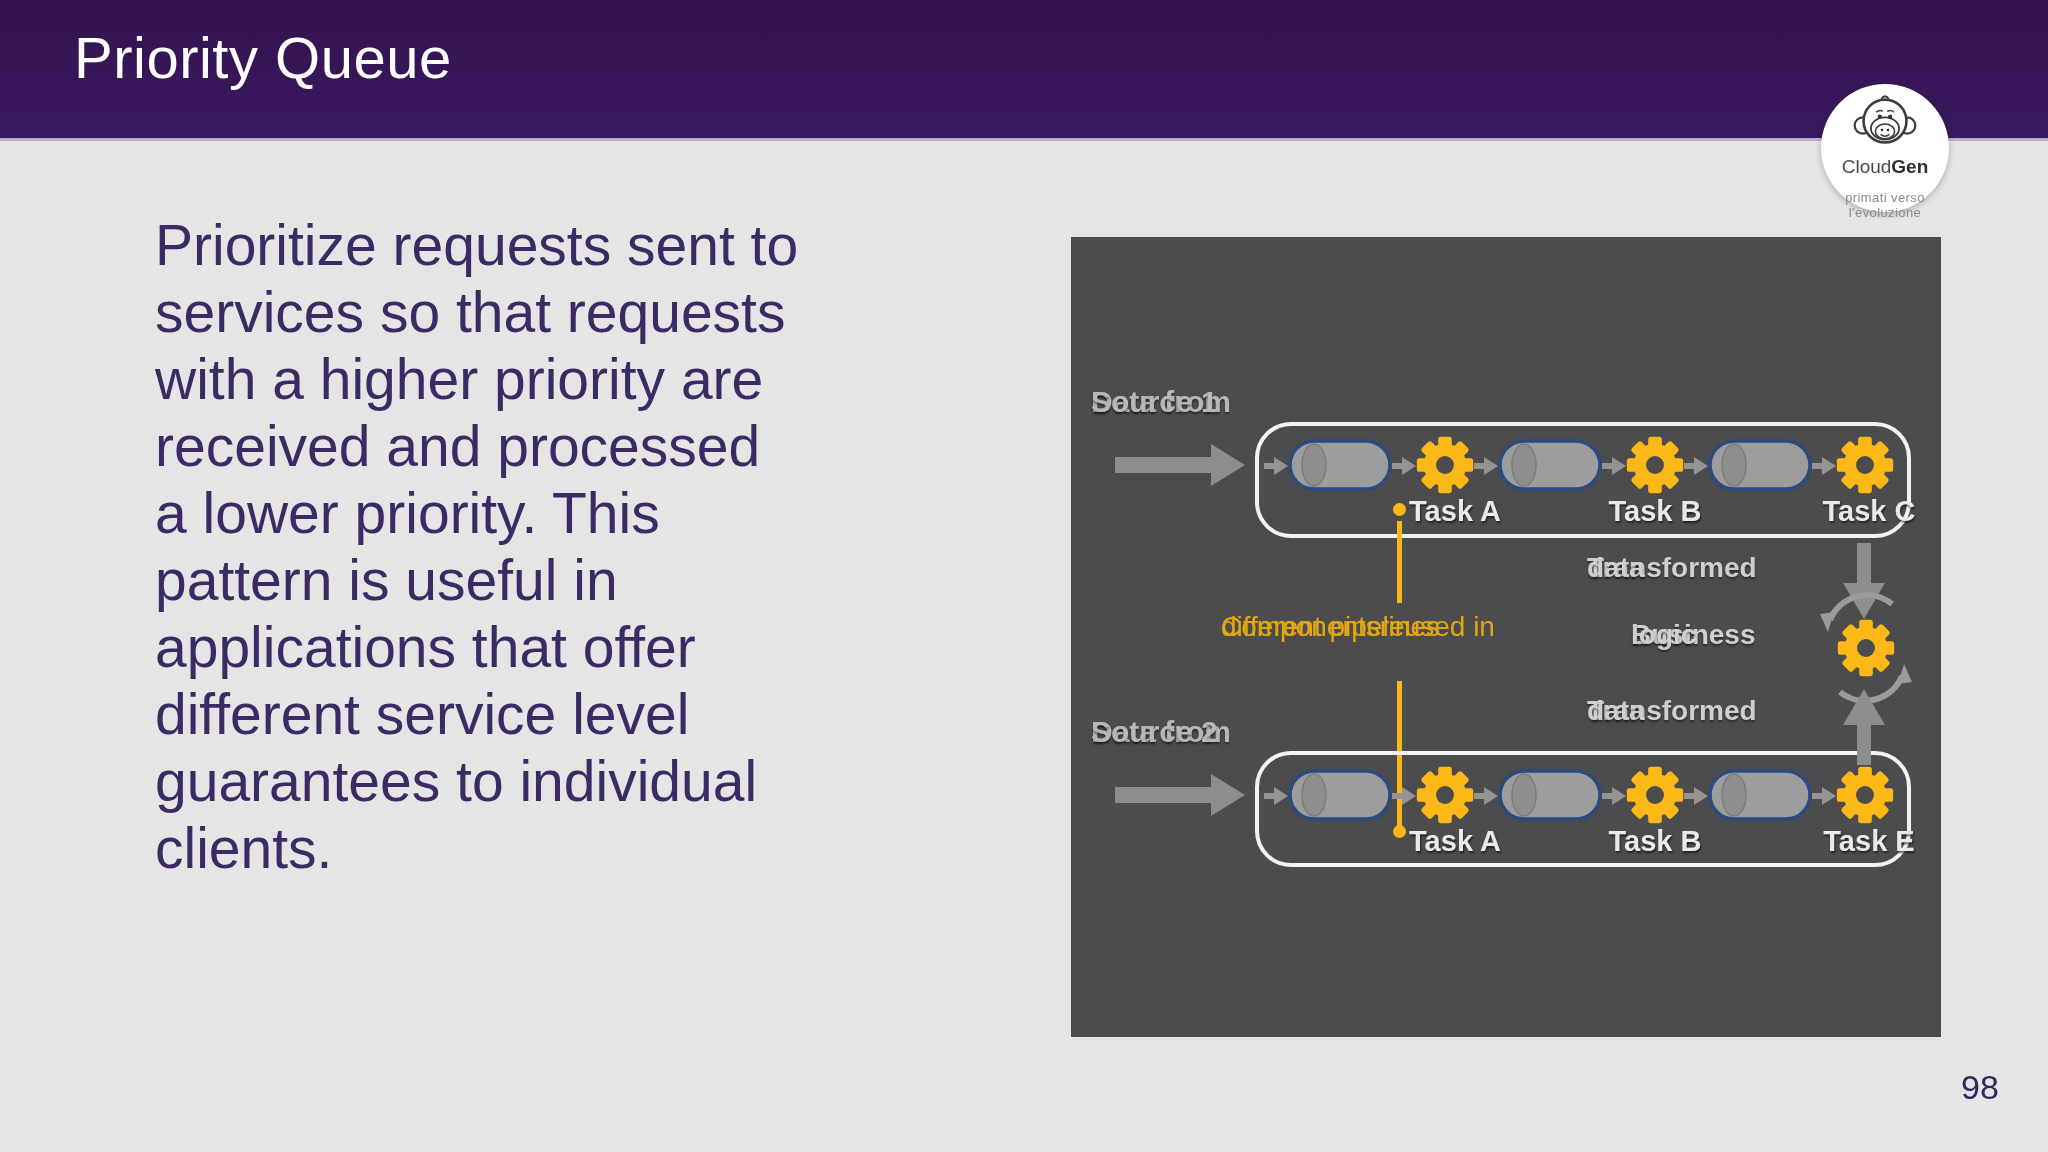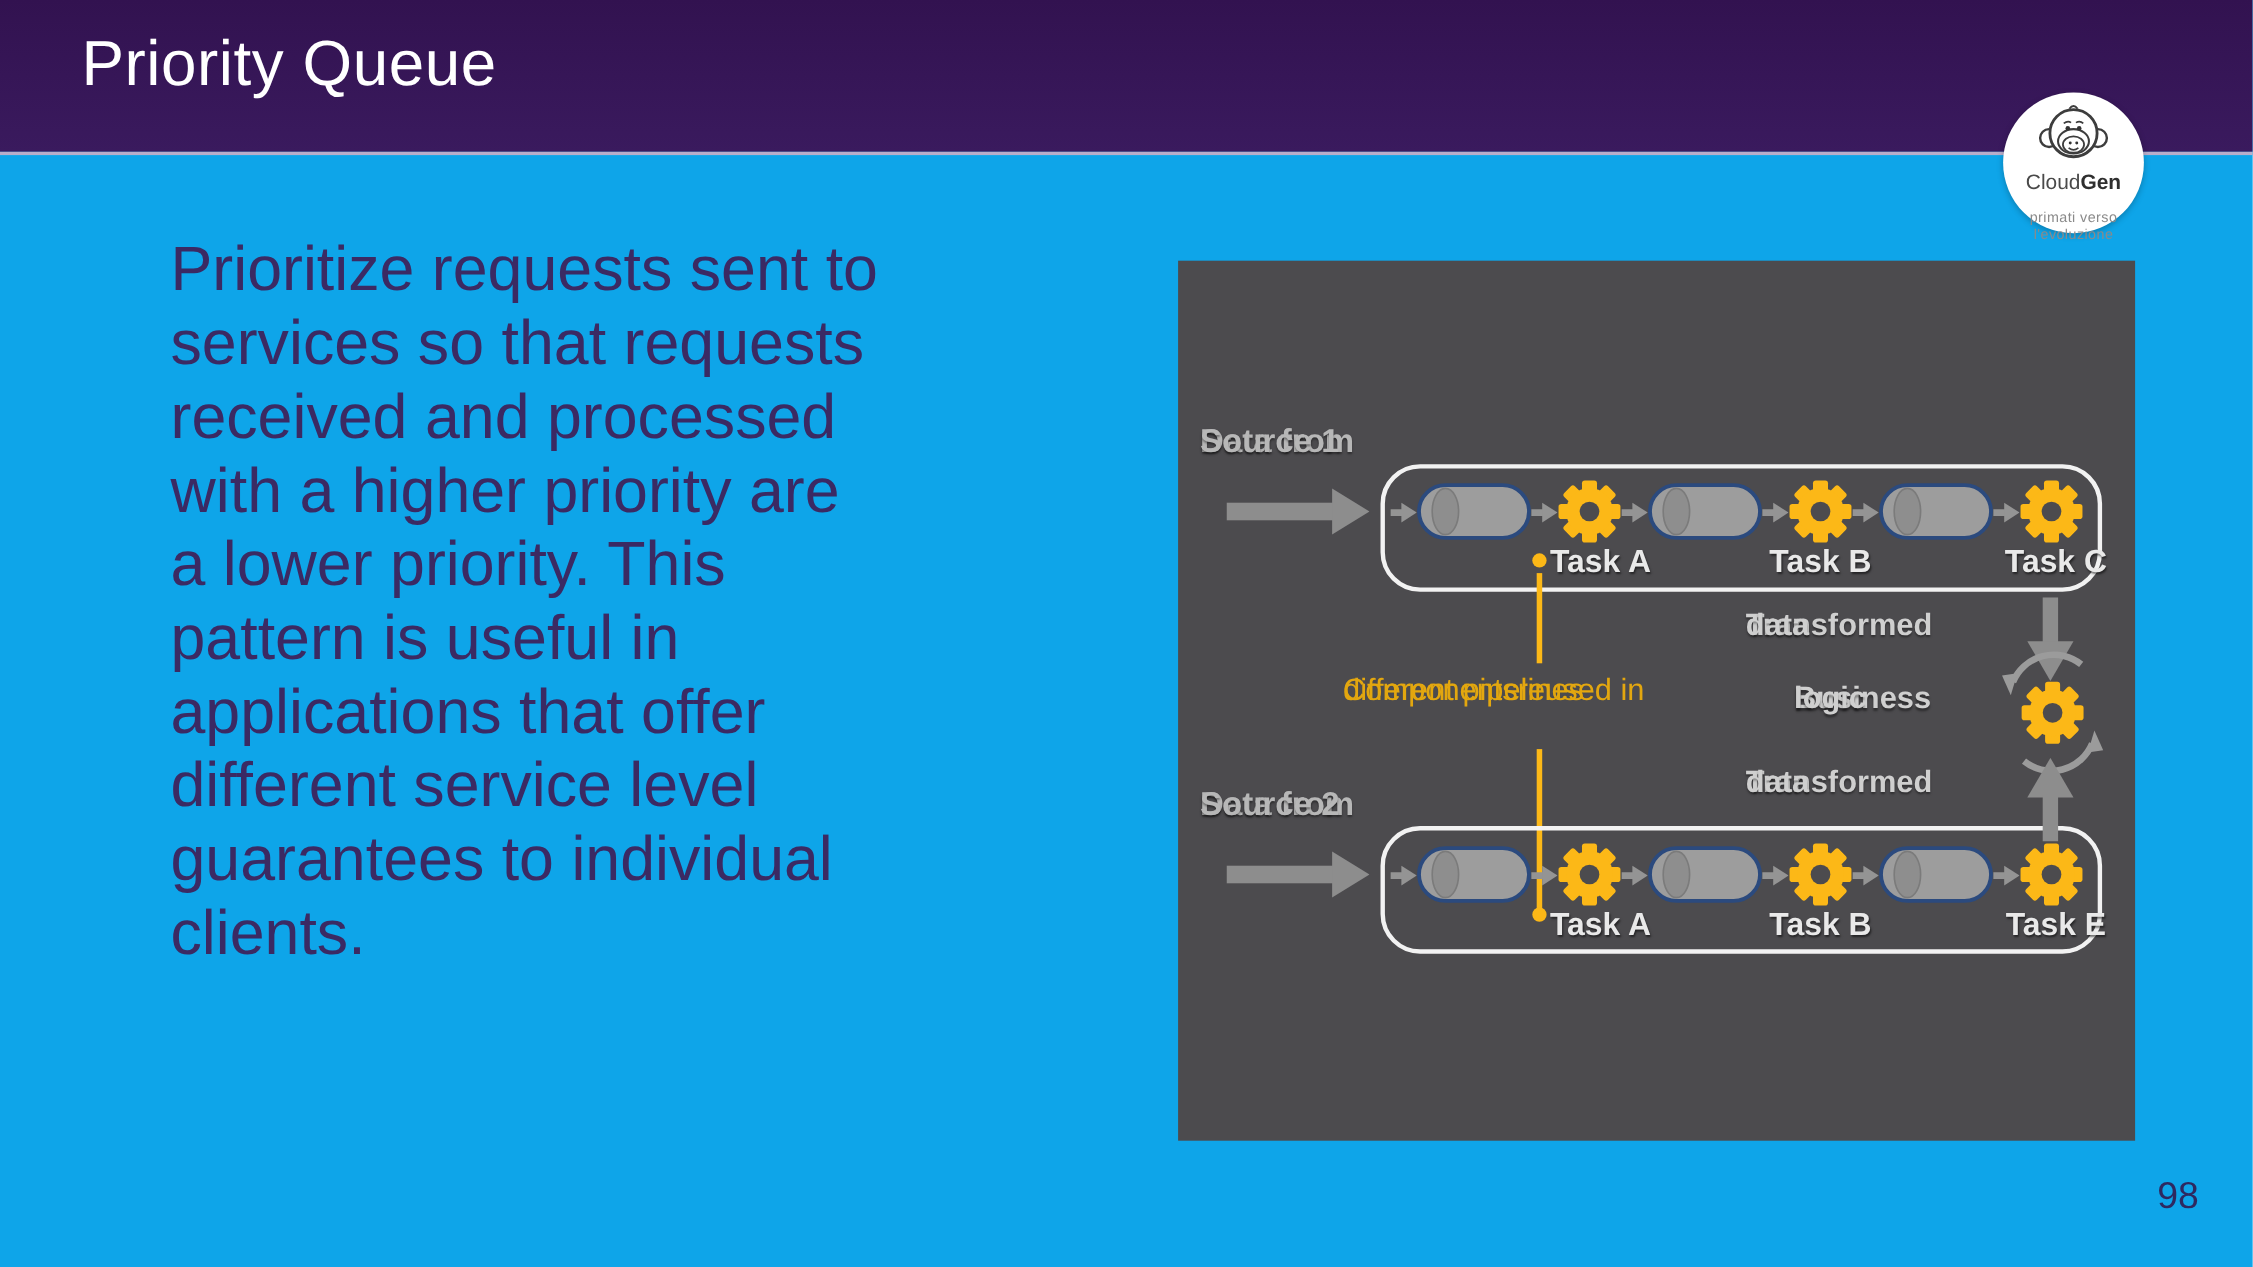--- a/index.html
+++ b/index.html
@@ -1,16 +1,16 @@
 <!DOCTYPE html>
 <html><head>
 <meta charset="utf-8">
 <style>
   html,body{margin:0;padding:0;background:#ffffff;}
-  .slide{position:relative;width:2048px;height:1152px;background:#0ea5e9;overflow:hidden;
+  .slide{position:relative;width:2048px;height:1152px;background:#e5e5e5;overflow:hidden;
          font-family:"Liberation Sans",sans-serif;}
 
   
   .header{position:absolute;left:0;top:0;width:2048px;height:138px;
           background:linear-gradient(to bottom,#321250,#3a1a5e);
           border-bottom:3px solid #b9adca;}
   .header-title{position:absolute;left:74px;top:24px;font-size:58px;font-weight:300;
                 color:#ffffff;letter-spacing:0.5px;}
 
   
@@ -104,22 +104,22 @@
       <circle cx="54" cy="54" r="1.8" fill="#333333"></circle>
       <path d="M44 60 q6 5 12 0" fill="none" stroke="#3d3d3d" stroke-width="2"></path>
     </svg>
     <div class="logo-brand"><span>Cloud</span><b>Gen</b></div>
     <div class="logo-tagline">primati verso l'evoluzione</div>
   </div>
 
   <div class="body-text">
       <div>Prioritize requests sent to</div>
       <div>services so that requests</div>
+      <div>with a higher priority are</div>
       <div>received and processed</div>
-      <div>with a higher priority are</div>
       <div>a lower priority. This</div>
       <div>pattern is useful in</div>
       <div>applications that offer</div>
       <div>different service level</div>
       <div>guarantees to individual</div>
       <div>clients.</div>
     </div>
 
   <div class="diagram">
 

